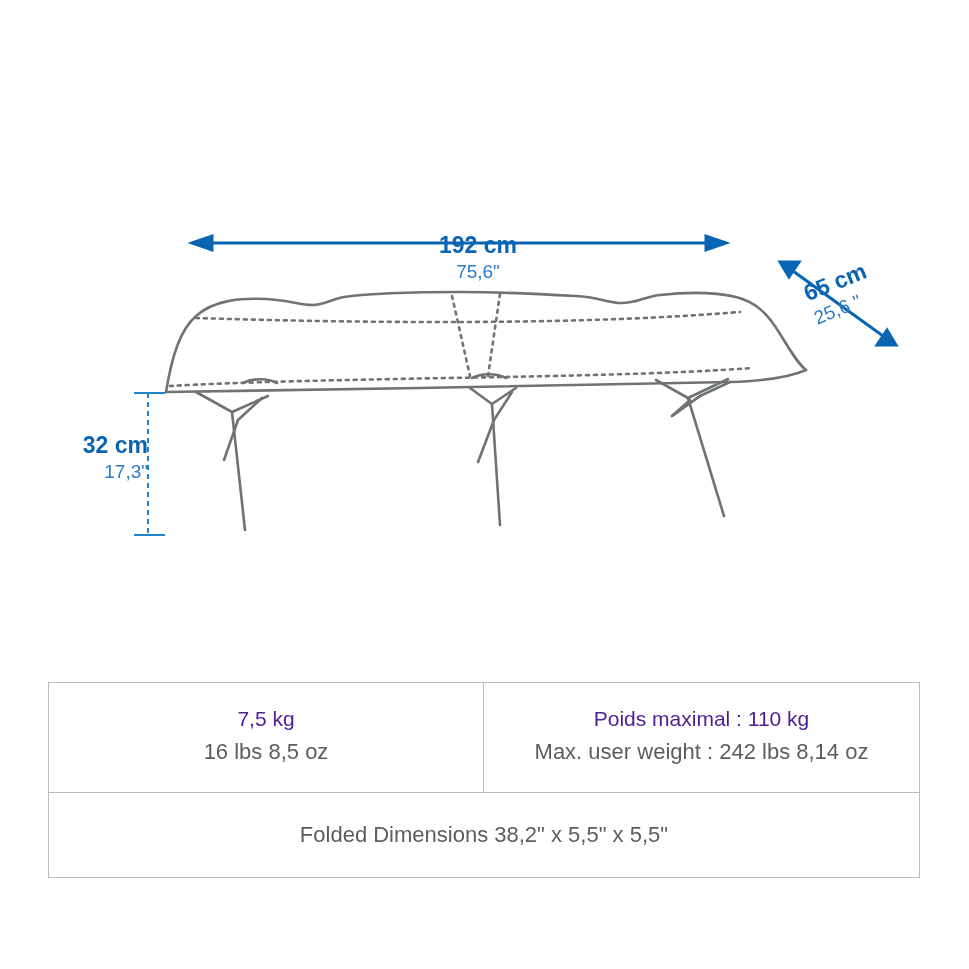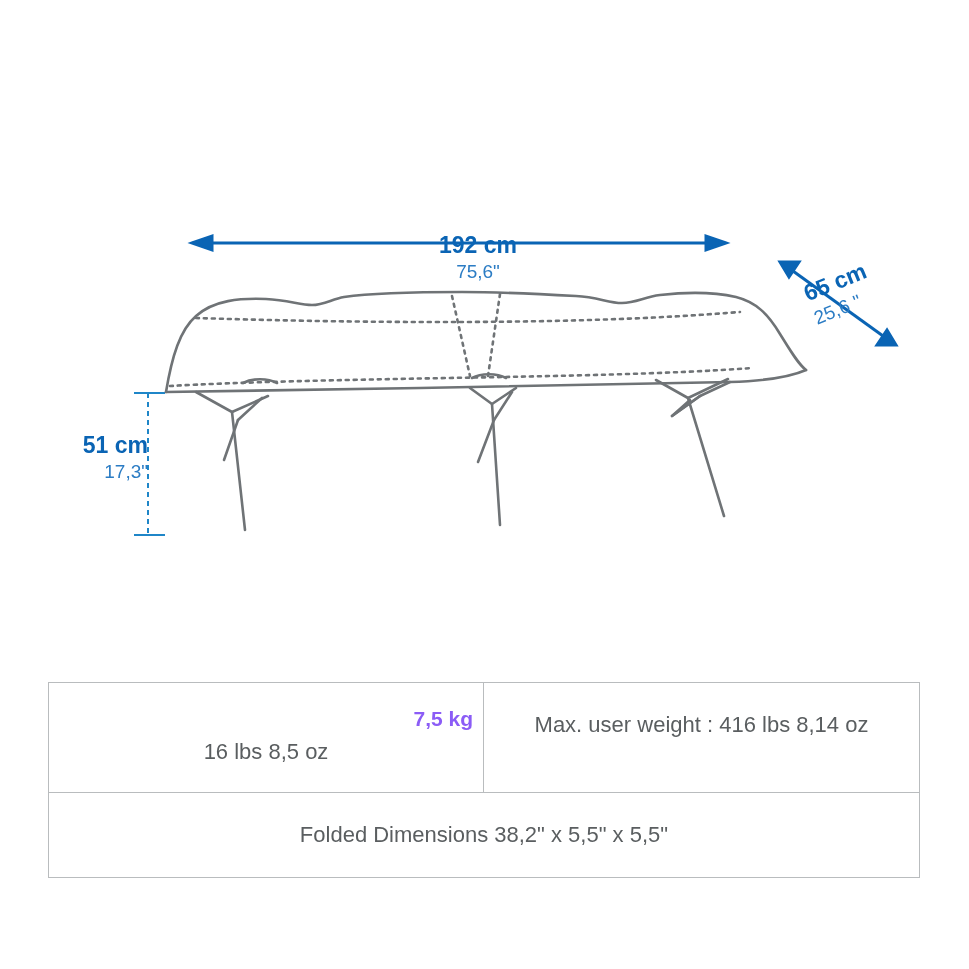--- a/index.html
+++ b/index.html
@@ -50,24 +50,23 @@
   }
   .spec-cell.left-cell {
     border-right: 1px solid #b9bcbe;
   }
   .spec-cell.full {
     flex: 1 1 100%;
     padding: 22px 10px 26px 10px;
   }
   .spec-primary {
     font-size: 21px;
-    font-weight: bold;
-    color: #8b5cf6;
+    font-weight: normal;
+    color: #4c1d95;
     line-height: 1.3;
-    text-align: right;
   }
   .spec-secondary {
     font-size: 22px;
     font-weight: normal;
     color: #5a5e60;
     line-height: 1.45;
     margin-top: 4px;
   }
   .dim-label {
     position: absolute;
@@ -176,37 +175,38 @@
       <path d="M672,416 L700,396"></path>
     </g>
   </svg>
 
   <div class="dim-label" id="len-label">
     <div>192 cm</div>
     <div class="dim-sub" id="len-sub">75,6"</div>
   </div>
 
   <div class="dim-label" id="height-label">
-    <div>51 cm</div>
+    <div>32 cm</div>
     <div class="dim-sub" id="height-sub">17,3"</div>
   </div>
 
   <div class="dim-label" id="depth-label">
     <span>65 cm</span>
     <span class="dim-sub" id="depth-sub">25,6 "</span>
   </div>
 
   <div class="spec-table">
     <div class="spec-row top">
       <div class="spec-cell left-cell">
         <div class="spec-primary">7,5 kg</div>
         <div class="spec-secondary">16 lbs 8,5 oz</div>
       </div>
       <div class="spec-cell">
-        <div class="spec-secondary">Max. user weight : 416 lbs 8,14 oz</div>
+        <div class="spec-primary">Poids maximal : 110 kg</div>
+        <div class="spec-secondary">Max. user weight : 242 lbs 8,14 oz</div>
       </div>
     </div>
     <div class="spec-row">
       <div class="spec-cell full">
         <div class="spec-secondary">Folded Dimensions 38,2" x 5,5" x 5,5"</div>
       </div>
     </div>
   </div>
 
 </div>

